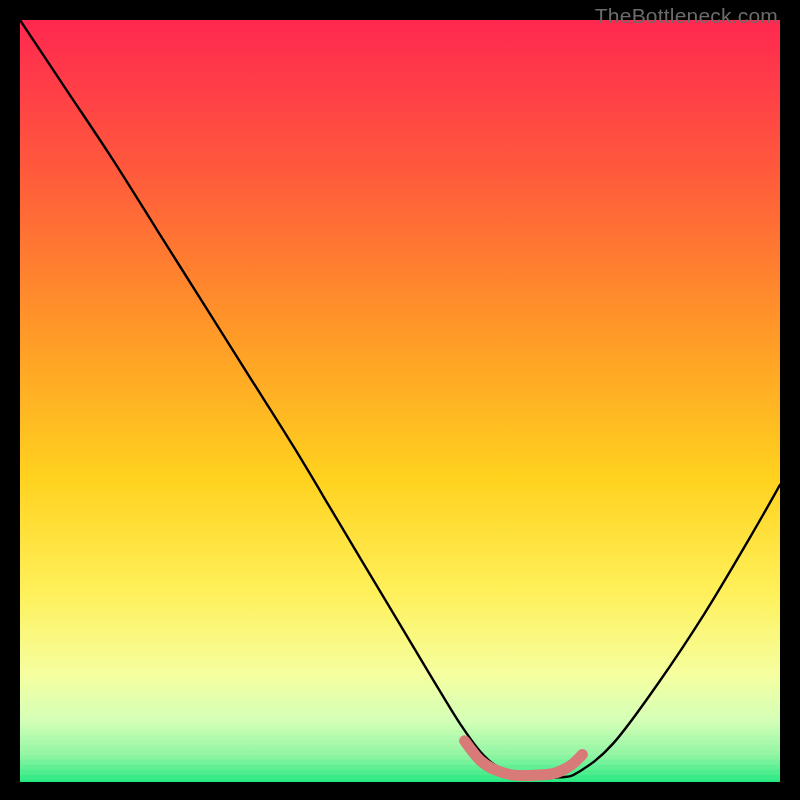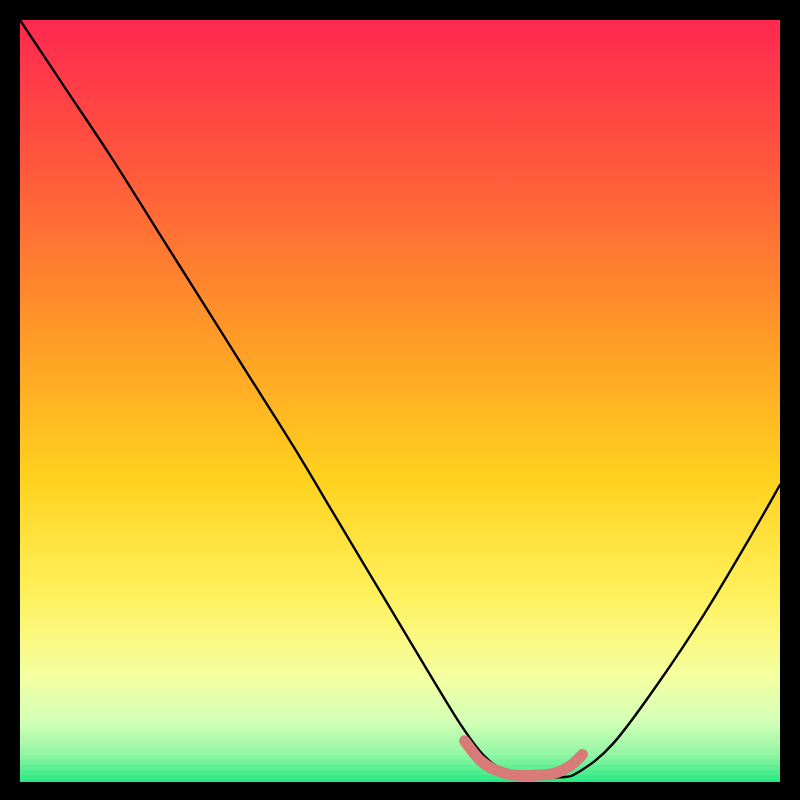--- a/index.html
+++ b/index.html
@@ -80,13 +80,14 @@
           <rect x="0" y="742" width="760" height="3.2" fill="rgba(255,255,255,0.06)"></rect>
           <rect x="0" y="747" width="760" height="3.2" fill="rgba(255,255,255,0.06)"></rect>
           <rect x="0" y="752" width="760" height="3.2" fill="rgba(255,255,255,0.06)"></rect>
           <rect x="0" y="757" width="760" height="3.2" fill="rgba(255,255,255,0.06)"></rect>
         </g>
         <path d="M 0 0 C 8.208 12.344399999999986, 29.184 43.89119999999991, 45.6 68.57999999999993 C 62.016000000000005 93.26879999999994, 74.784 111.78540000000005, 91.2 137.16000000000008 C 107.616 162.5346000000001, 120.38399999999999 183.48960000000008, 136.79999999999998 209.55000000000007 C 153.21599999999998 235.61040000000006, 165.984 255.8796, 182.4 281.94 C 198.816 308.00039999999996, 211.584 328.26959999999997, 228 354.33 C 244.416 380.3904, 257.18399999999997 399.9738, 273.59999999999997 426.71999999999997 C 290.01599999999996 453.46619999999996, 302.784 475.48799999999994, 319.2 502.91999999999996 C 335.616 530.352, 348.384 551.688, 364.8 579.12 C 381.216 606.552, 396.72 632.6886, 410.40000000000003 655.3199999999999 C 424.08000000000004 677.9513999999999, 431.224 690.4482, 440.79999999999995 704.85 C 450.3759999999999 719.2518, 455.39199999999994 726.82608, 463.59999999999997 735.33 C 471.808 743.83392, 478.192 748.1163600000001, 486.40000000000003 752.094 C 494.60800000000006 756.07164, 499.624 756.46788, 509.20000000000005 757.428 C 518.7760000000001 758.38812, 530.7080000000001 758.38812, 539.6 757.428 C 548.492 756.46788, 549.024 758.12904, 558.6 752.094 C 568.176 746.0589600000001, 578.436 739.94772, 592.8000000000001 723.9 C 607.1640000000001 707.85228, 621.984 686.2572, 638.4 662.94 C 654.8159999999999 639.6228000000001, 667.584 620.4204, 684 594.36 C 700.416 568.2996, 715.9200000000001 541.4771999999999, 729.6 518.16 C 743.28 494.84279999999995, 754.528 474.4212, 760 464.82" fill="none" stroke="#000000" stroke-width="2.4" stroke-linecap="round"></path>
         <path d="M 444.59999999999997 720.852 C 447.33599999999996 724.281, 454.32800000000003 734.68992, 459.8 739.902 C 465.272 745.1140800000001, 468.844 747.0648, 475 749.808 C 481.156 752.5512, 486.476 754.1818800000001, 494 755.142 C 501.524 756.10212, 509.27600000000007 755.55348, 516.8000000000001 755.142 C 524.3240000000001 754.7305200000001, 529.644 754.63908, 535.8 752.856 C 541.9559999999999 751.07292, 546.212 748.52784, 551 745.236 C 555.788 741.94416, 560.348 736.48824, 562.4 734.568" fill="none" stroke="#d87a78" stroke-width="11" stroke-linecap="round" stroke-linejoin="round"></path>
       </svg>
   </div>
 
+  <div class="watermark">TheBottleneck.com</div>
 </div>
 
 </body></html>

